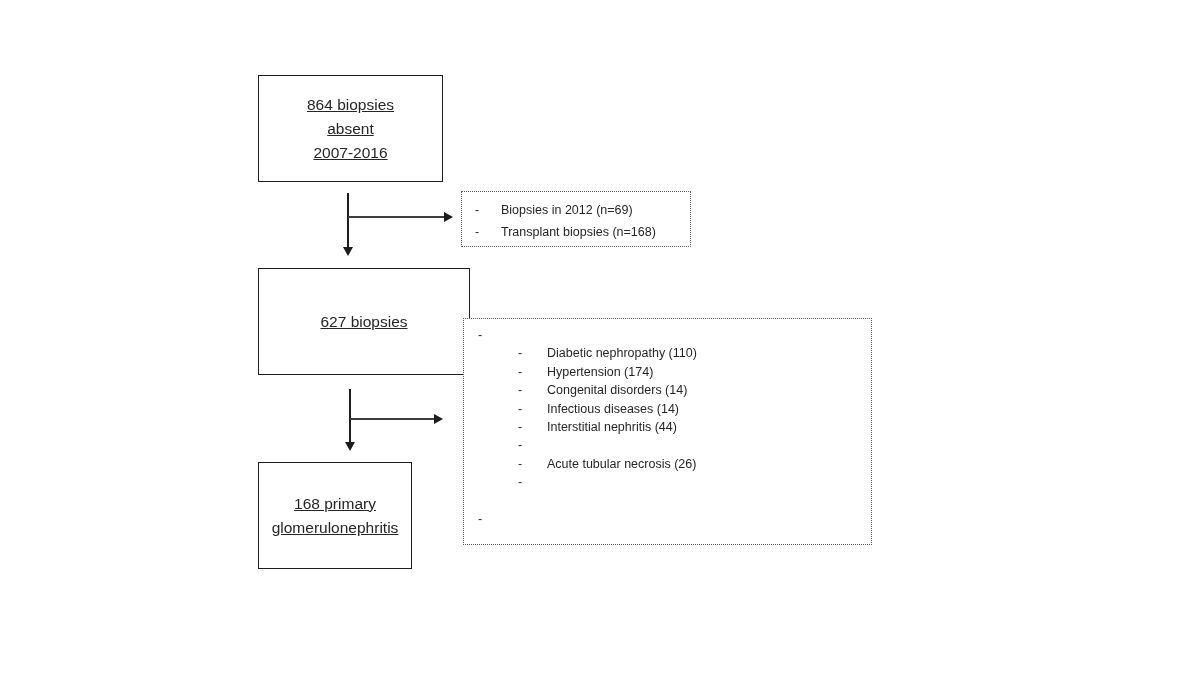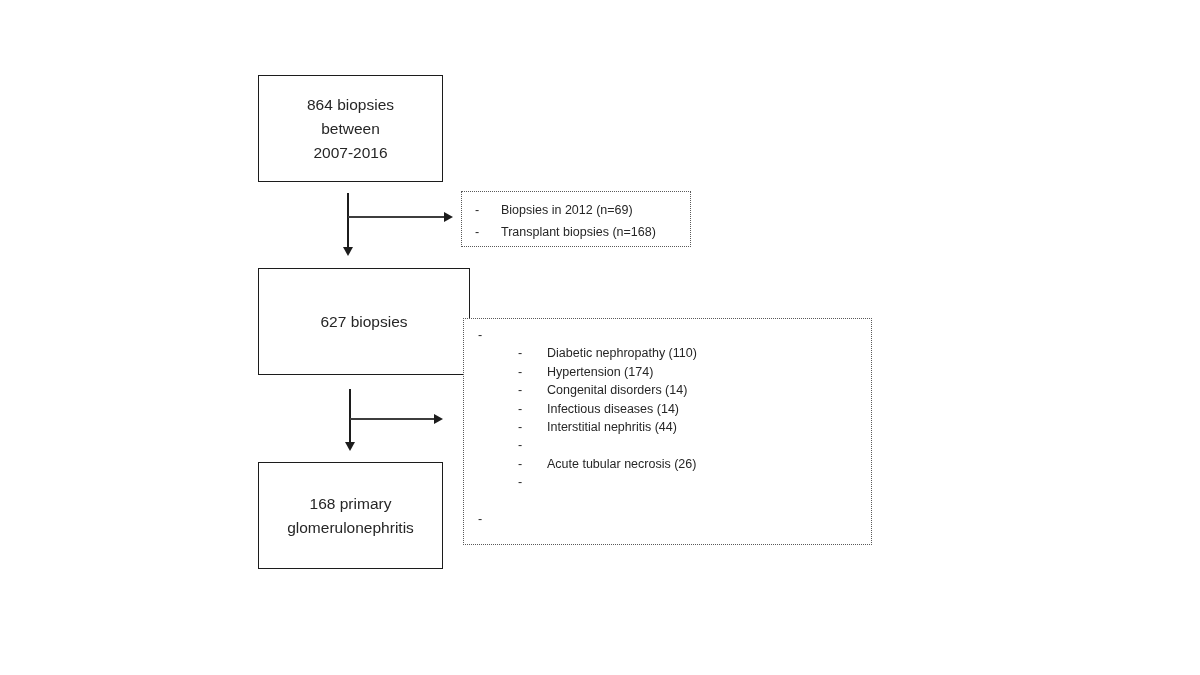--- a/index.html
+++ b/index.html
@@ -3,24 +3,24 @@
 <meta charset="utf-8">
 <style>
   * { margin:0; padding:0; box-sizing:border-box; }
   html,body { background:#ffffff; }
   body { font-family:"Liberation Sans", sans-serif; color:#262626; }
   .canvas { position:relative; width:1200px; height:675px; background:#ffffff; overflow:hidden; }
 
   
   .solid-box { position:absolute; border:1.6px solid #1c1c1c; background:#ffffff;
     display:flex; flex-direction:column; align-items:center; justify-content:center;
-    text-align:center; font-size:15.5px; line-height:24px; }
+    text-align:center; font-size:15.5px; line-height:24px;text-decoration:underline; }
   .box-top    { left:258px; top:75px;  width:185px; height:107px; }
   .box-mid    { left:258px; top:268px; width:212px; height:107px; }
-  .box-bottom { left:258px; top:462px; width:185px; height:107px; }
+  .box-bottom { left:258px; top:462px; width:154px; height:107px; }
 
   
   .dotted-box { position:absolute; border:1px dotted #5a5a5a; background:#ffffff; font-size:12.5px; }
   .dbox1 { left:461px; top:191px; width:230px; height:56px; padding-top:7px; }
   .dbox1 .row { line-height:22px; padding-left:13px; }
   .dbox1 .dash { width:26px; flex:none; }
   .dbox2 { left:463px; top:318px; width:409px; height:227px; padding-top:7px; }
   .dbox2 .row { line-height:18.4px; }
   .row { display:flex; }
   .lvl1 { padding-left:14px; }
@@ -47,21 +47,21 @@
   .h2  { left:350px; top:418px; width:84px; }
   .ar2 { left:434px; top:414px; }
 </style>
 </head>
 <body>
 
 <div class="canvas">
 
   <div class="solid-box box-top">
     <div>864 biopsies</div>
-    <div>between</div>
+    <div>absent</div>
     <div>2007-2016</div>
   </div>
 
   <div class="vline v1"></div>
   <div class="ah-down ad1"></div>
   <div class="hline h1"></div>
   <div class="ah-right ar1"></div>
 
   <div class="dotted-box dbox1">
     <div class="row">

